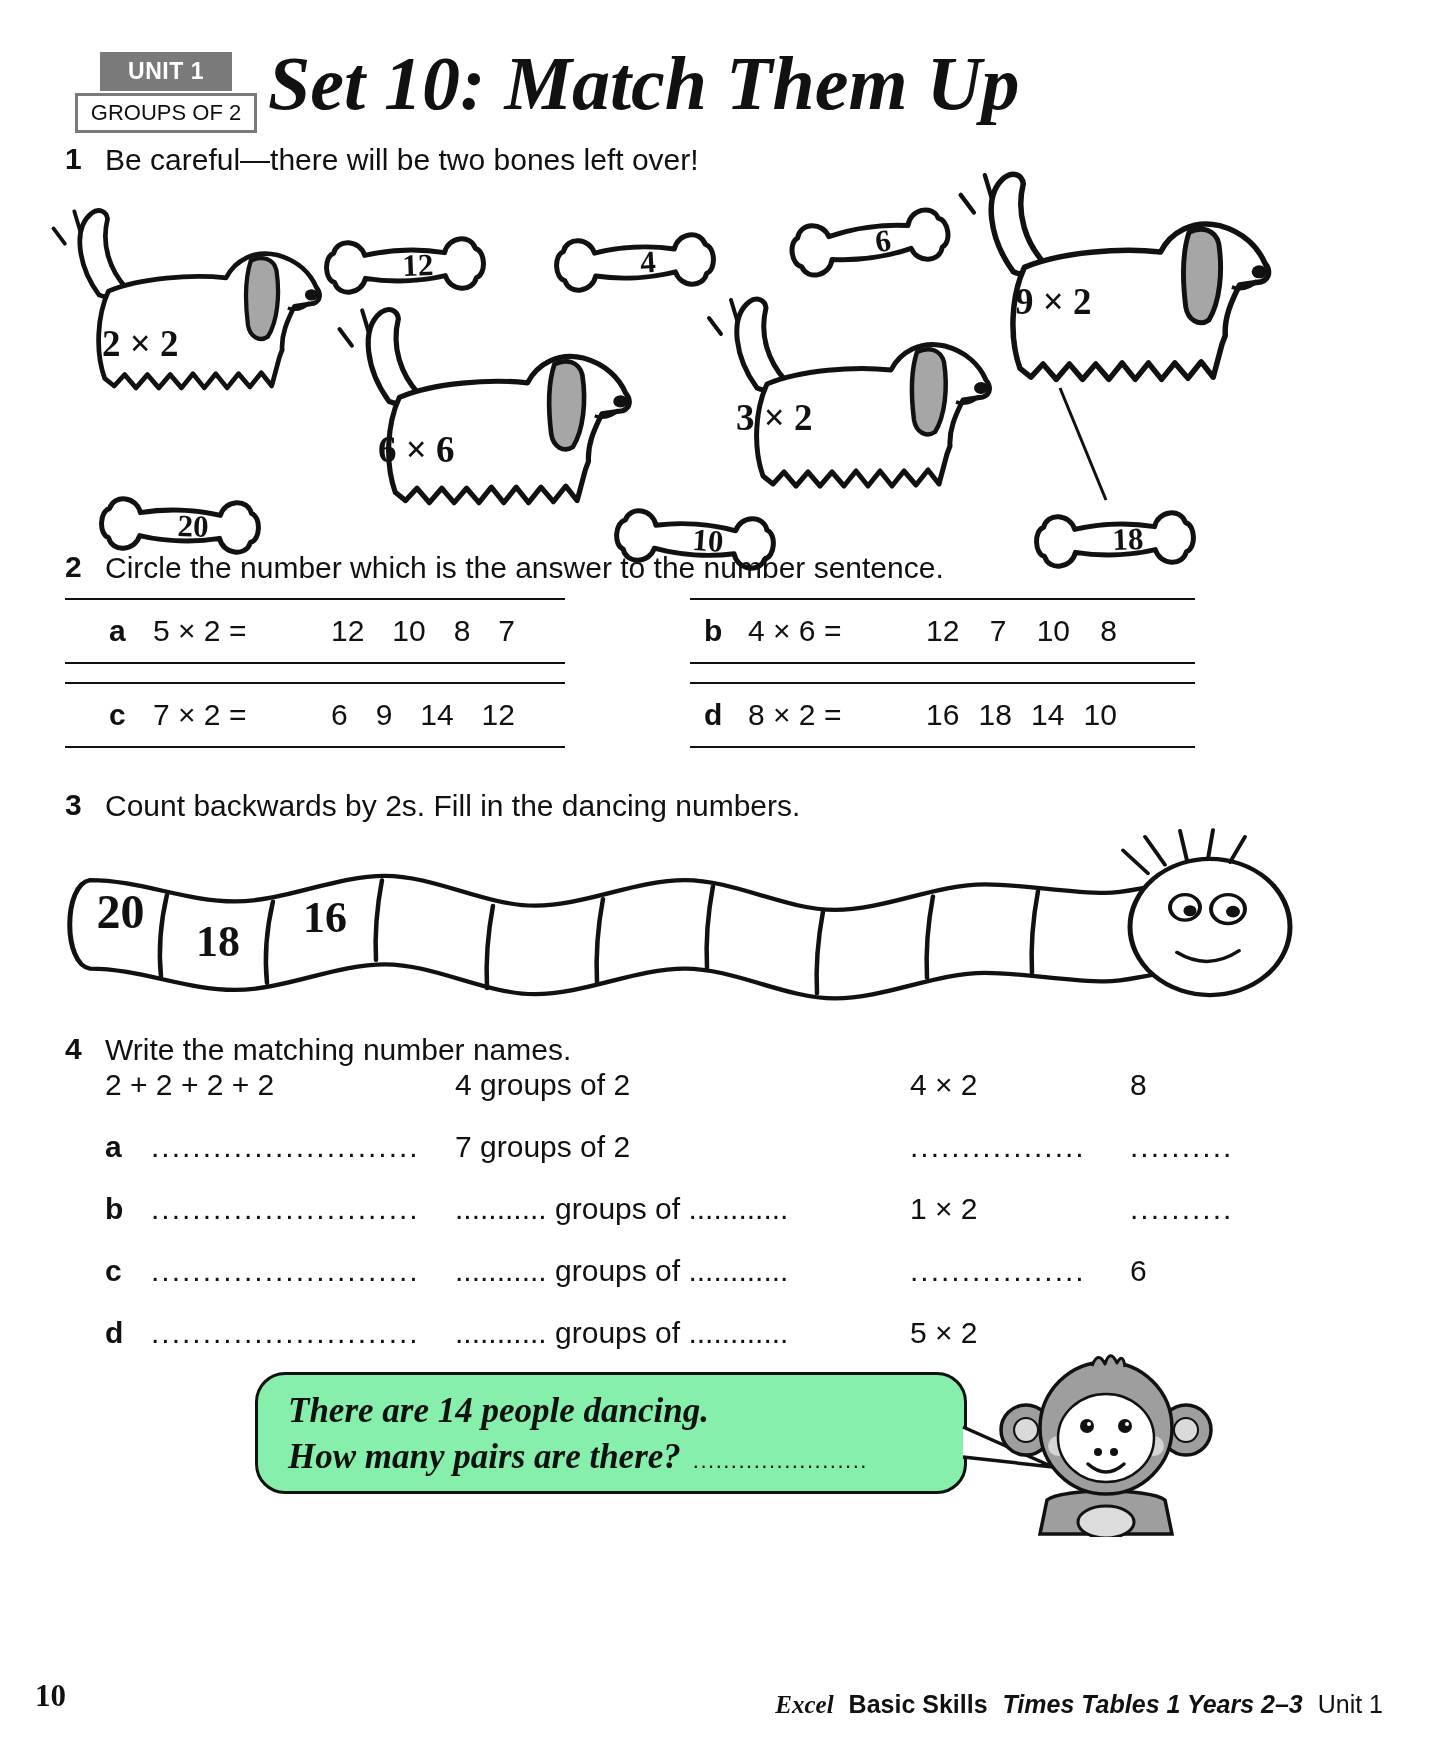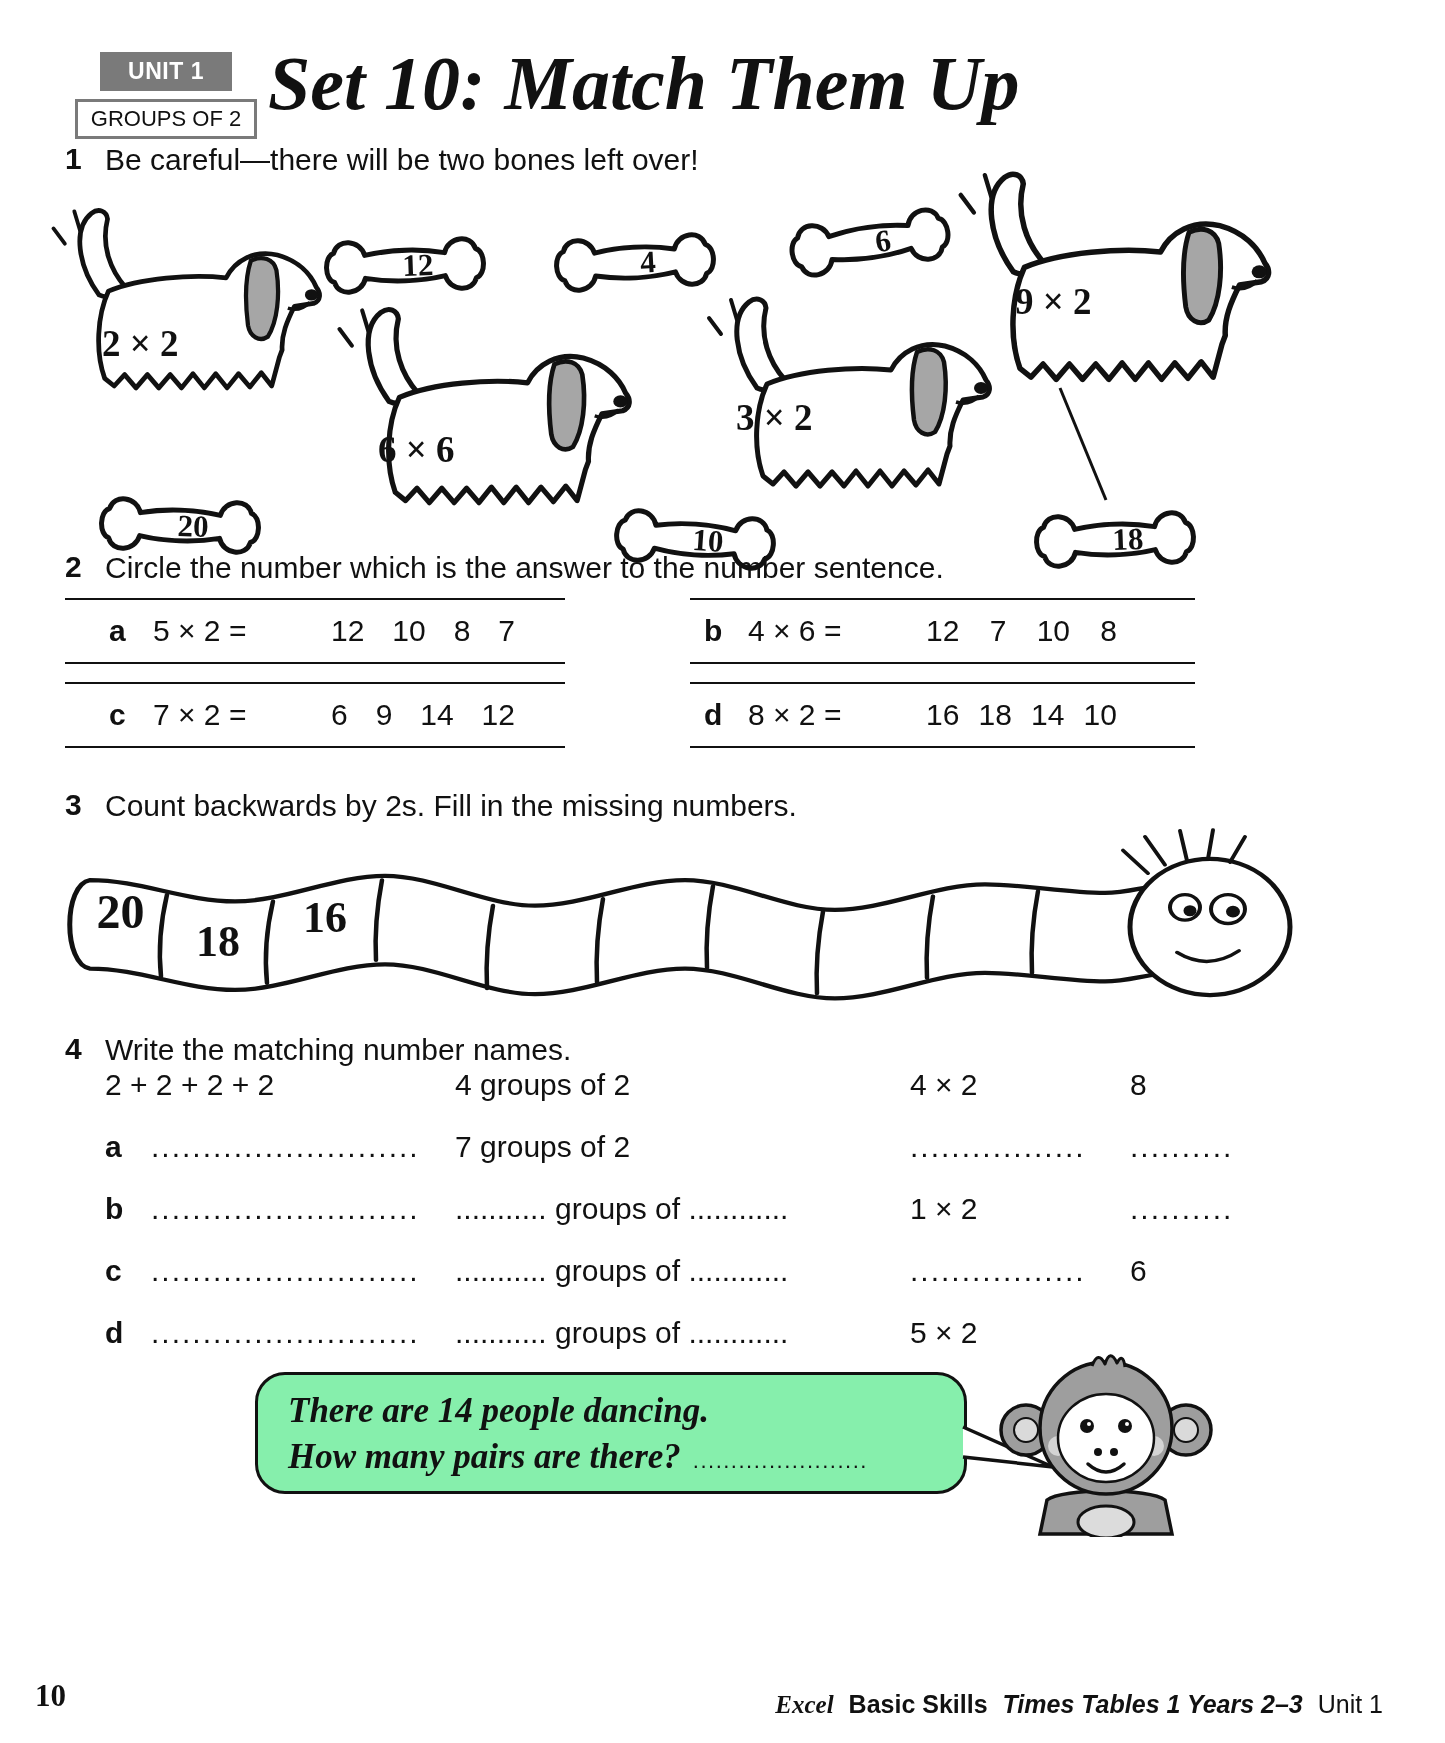--- a/index.html
+++ b/index.html
@@ -5,21 +5,21 @@
   *{margin:0;padding:0;box-sizing:border-box}
   html,body{background:#fff}
   body{width:1445px;height:1743px;position:relative;overflow:hidden;
        font-family:"Liberation Sans",sans-serif;color:#111}
 
   
   .badge{position:absolute;left:75px;top:52px;width:182px;text-align:center}
   .badge-top{background:#7a7a7a;color:#fff;font-weight:bold;font-size:23px;
              padding:6px 0;width:132px;margin:0 auto;letter-spacing:.5px}
   .badge-bottom{border:3px solid #7a7a7a;background:#fff;color:#111;font-size:22px;
-                padding:4px 0;margin-top:8px}
+                padding:4px 0;margin-top:2px}
   .title{position:absolute;left:268px;top:40px;font-family:"Liberation Serif",serif;
          font-weight:bold;font-style:italic;font-size:76px;white-space:nowrap}
 
   .qnum{position:absolute;font-size:30px;font-weight:bold}
   .qprompt{position:absolute;font-size:30px;line-height:1.30}
 
   
   .illus{position:absolute;left:40px;top:150px;width:1365px;height:430px}
   .dog,.bone{position:absolute}
   .dog svg,.bone svg{display:block;width:100%;height:100%;overflow:visible}
@@ -226,21 +226,21 @@
     <span class="q2opts">
       <span>16</span>
       <span>18</span>
       <span>14</span>
       <span>10</span>
     </span>
   </div>
 </div>
 
 <div class="qnum" style="left:65px;top:788px">3</div>
-<div class="qprompt" style="left:105px;top:786px">Count backwards by 2s. Fill in the missing numbers.</div>
+<div class="qprompt" style="left:105px;top:786px">Count backwards by 2s. Fill in the dancing numbers.</div>
 
 <div class="worm">
   <svg viewBox="0 0 1310 235" preserveAspectRatio="none">
 
     <path d="M45,73
              C95,73 140,98 190,98 C240,98 290,68 340,68 C390,68 440,103 490,103
              C540,103 590,73 640,73 C690,73 740,108 790,108 C840,108 890,78 940,78
              C980,78 1020,88 1060,88 C1085,88 1105,78 1130,78
              L1130,182
              C1105,182 1085,192 1060,192 C1020,192 980,182 940,182 C890,182 840,212 790,212

